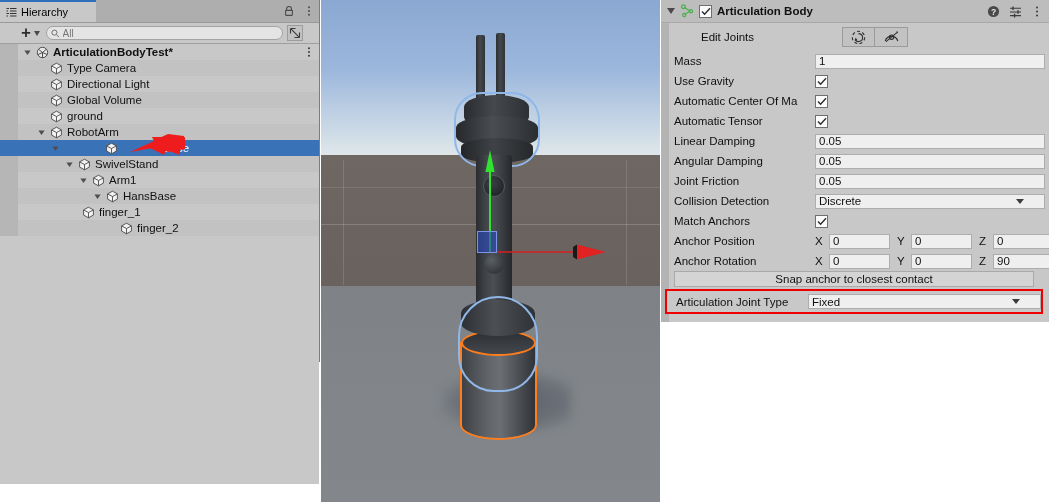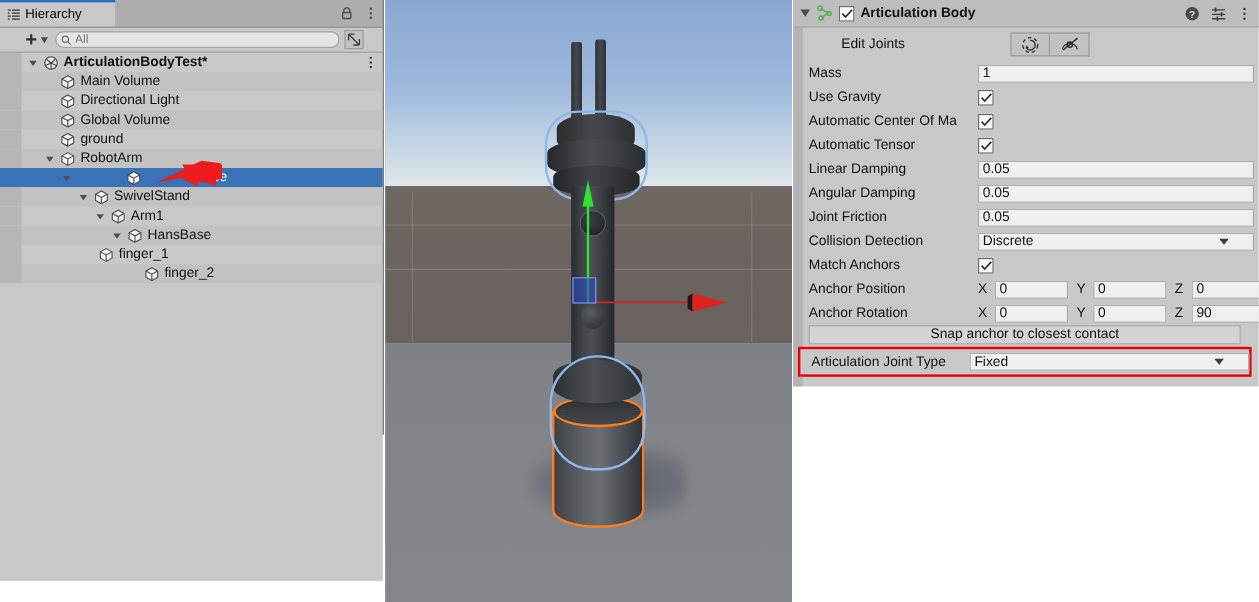--- a/index.html
+++ b/index.html
@@ -201,21 +201,21 @@
         <div class="row alt">
           <div class="gutter"></div>
           <div class="content" style="padding-left: 36px;">
             <span class="tw spacer"><svg width="11" height="11" viewBox="0 0 11 11">
                 <path d="M2.4 3.6 L8.6 3.6 L5.5 8 Z" fill="#4e4e4e"></path>
               </svg></span>
             <span class="cubeico"><svg width="13" height="13" viewBox="0 0 13 13">
                 <path d="M6.5 1.2 L11.4 3.9 L11.4 9.1 L6.5 11.8 L1.6 9.1 L1.6 3.9 Z" fill="#f2f2f2" stroke="#4a4a4a" stroke-width="0.9" stroke-linejoin="round"></path>
                 <path d="M1.6 3.9 L6.5 6.5 L11.4 3.9 M6.5 6.5 L6.5 11.8" fill="none" stroke="#4a4a4a" stroke-width="0.9"></path>
               </svg></span>
-            <span class="rowname">Main Volume</span>
+            <span class="rowname">Type Camera</span>
           </div>
         </div>
         <div class="row">
           <div class="gutter"></div>
           <div class="content" style="padding-left: 36px;">
             <span class="tw spacer"><svg width="11" height="11" viewBox="0 0 11 11">
                 <path d="M2.4 3.6 L8.6 3.6 L5.5 8 Z" fill="#4e4e4e"></path>
               </svg></span>
             <span class="cubeico"><svg width="13" height="13" viewBox="0 0 13 13">
                 <path d="M6.5 1.2 L11.4 3.9 L11.4 9.1 L6.5 11.8 L1.6 9.1 L1.6 3.9 Z" fill="#f2f2f2" stroke="#4a4a4a" stroke-width="0.9" stroke-linejoin="round"></path>

